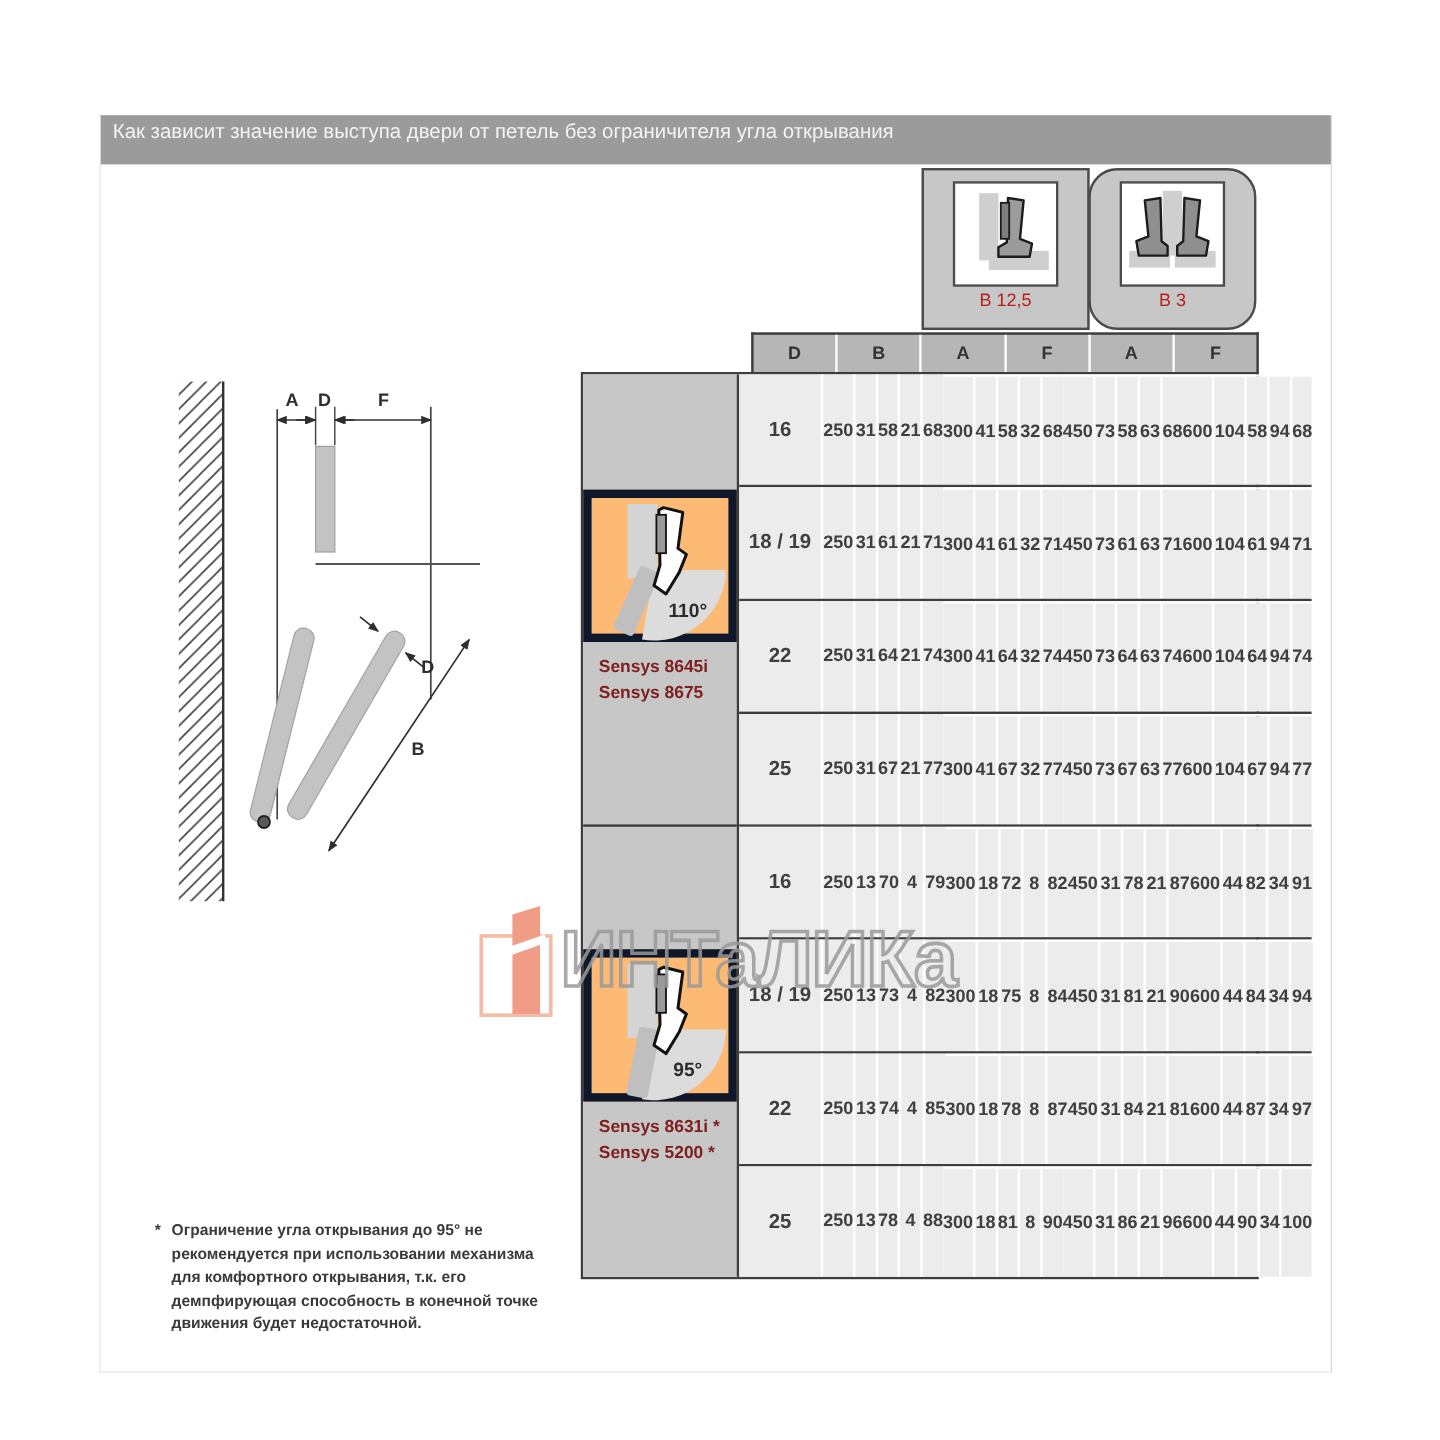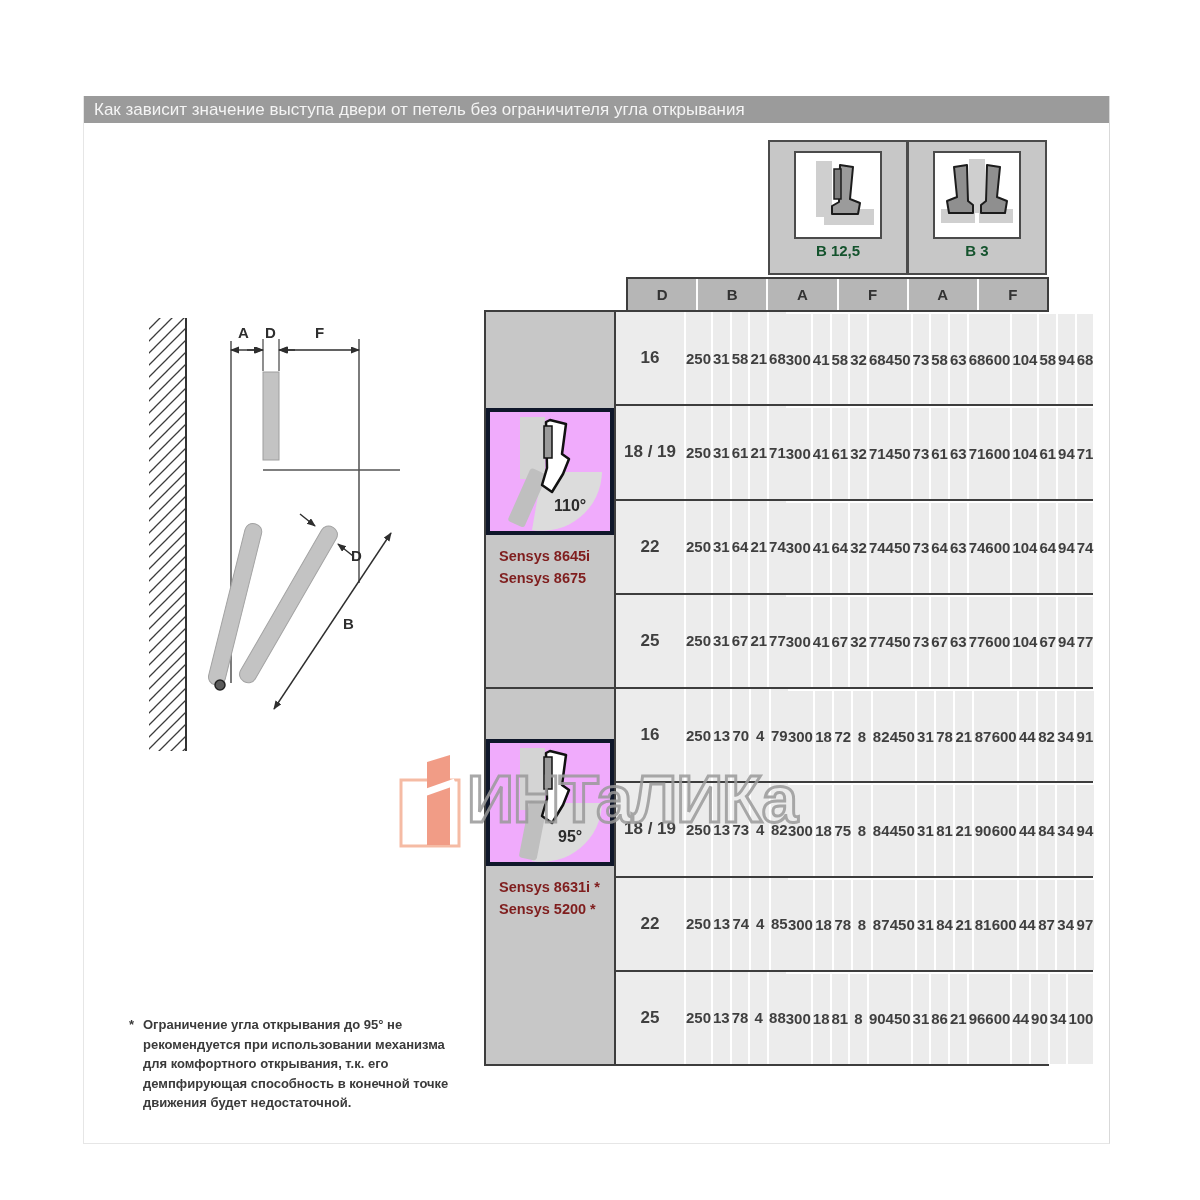--- a/index.html
+++ b/index.html
@@ -1,41 +1,41 @@
 <!DOCTYPE html>
 <html><head>
 <meta charset="utf-8">
 <style>
   html,body{margin:0;padding:0;background:#fff;}
   body{width:1200px;height:1200px;position:relative;font-family:"Liberation Sans",sans-serif;overflow:hidden;}
   .page{position:absolute;left:83px;top:96px;width:1027px;height:1048px;background:#fff;
         border-left:1px solid #e6e6e6;border-right:1px solid #d9d9d9;border-bottom:1px solid #e6e6e6;box-sizing:border-box;}
-  .title-bar{position:absolute;left:0;top:0;width:100%;height:27px;background:#9b9b9b;color:#f4f4f4;
+  .title-bar{position:absolute;left:0;top:0;width:100%;height:41px;background:#9b9b9b;color:#f4f4f4;
         font-size:17px;line-height:27px;padding-left:10px;box-sizing:border-box;white-space:nowrap;}
   
   .legend-box{position:absolute;top:44px;width:140px;height:135px;background:#c7c7c7;border:2px solid #4b4b4b;
         box-sizing:border-box;text-align:center;}
-  .lb1{left:684px;} .lb2{left:823px;}
+  .lb1{left:684px;} .lb2{left:823px;border-radius:24px;}
   .legend-inner{width:88px;height:88px;background:#fff;border:2px solid #4b4b4b;margin:9px auto 3px;box-sizing:border-box;}
-  .legend-label{font-weight:bold;font-size:15px;color:#14532d;}
+  .legend-label{font-weight:normal;font-size:15px;color:#b91c1c;}
   
   .tbl{position:absolute;left:400px;top:181px;width:565px;}
   .thead{margin-left:142px;display:flex;width:423px;height:33px;box-sizing:border-box;
          border:2px solid #3d3d3d;border-bottom:none;background:#b6b6b6;}
   .th{flex:1;display:flex;align-items:center;justify-content:center;font-weight:bold;font-size:15px;color:#333;
       border-right:2px solid #fdfdfd;box-sizing:border-box;}
   .th:last-child{border-right:none;}
   .tbody{display:flex;width:565px;height:756px;box-sizing:border-box;border:2px solid #3d3d3d;}
   .imgcol{width:142px;background:#c7c7c7;border-right:2px solid #3d3d3d;box-sizing:border-box;
           display:flex;flex-direction:column;}
   .imgsec{flex:1;position:relative;box-sizing:border-box;}
   .imgsec.first{border-bottom:2px solid #3d3d3d;}
-  .hingebox{width:128px;height:127px;background:#f0abfc;border:4px solid #0f172a;box-sizing:border-box;margin:0 auto;}
+  .hingebox{width:128px;height:127px;background:#fdba74;border:7px solid #0f172a;box-sizing:border-box;margin:0 auto;}
   .imgsec.first .hingebox{margin-top:96px;}
-  .imgsec.second .hingebox{margin-top:50px;}
+  .imgsec.second .hingebox{margin-top:102px;}
   .models{margin:10px 0 0 13px;font-weight:bold;font-size:14.5px;color:#7f1d1d;line-height:22px;}
   .datacol{flex:1;display:flex;flex-direction:column;}
   .group{flex:1;display:flex;border-top:2px solid #3d3d3d;box-sizing:border-box;}
   .group:first-child{border-top:none;}
   .gd{width:70px;flex:0 0 70px;background:#ececec;display:flex;align-items:center;justify-content:center;
       font-weight:bold;font-size:17px;color:#3f3f3f;border-right:2px solid #fff;box-sizing:border-box;}
   .grows{flex:1;display:flex;flex-direction:row;}
   .drow{flex:1;display:flex;border-top:2px solid #fff;box-sizing:border-box;}
   .drow:first-child{border-top:none;}
   .cell{flex:1;background:#ececec;display:flex;align-items:center;justify-content:center;

